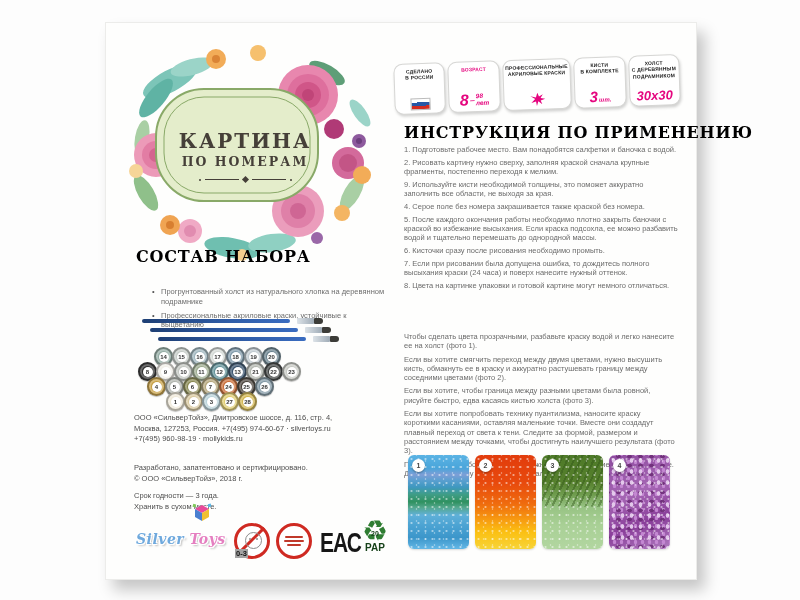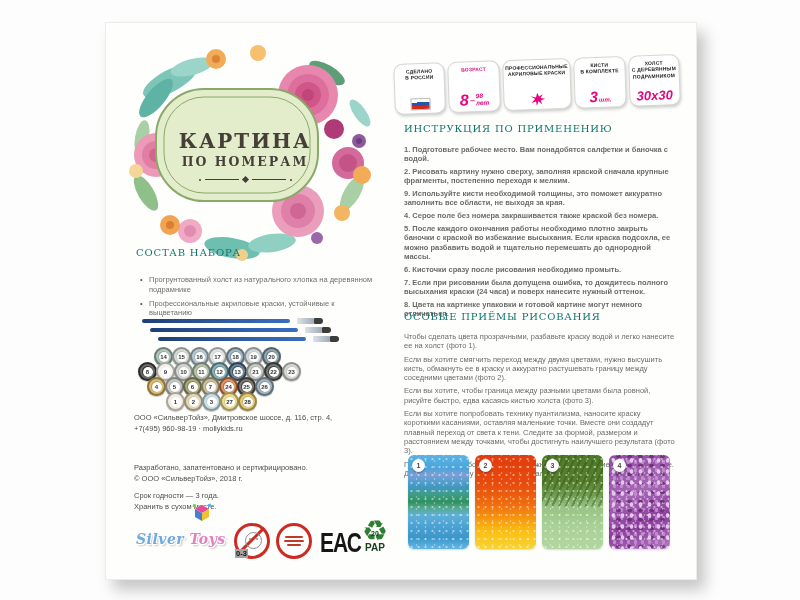--- a/index.html
+++ b/index.html
@@ -12,23 +12,23 @@
   .wreath{position:absolute;left:6px;top:20px;width:264px;height:218px;}
   .logo-text{position:absolute;left:56px;top:108px;width:166px;text-align:center;
              font-family:"DejaVu Serif",serif;color:#453f38;}
   .logo-line1{font-size:20px;font-weight:700;letter-spacing:2px;line-height:1.05;}
   .logo-line2{font-size:12.5px;font-weight:700;letter-spacing:2px;margin-top:2px;}
   .orn{display:flex;align-items:center;justify-content:center;gap:4px;margin-top:8px;}
   .orn-line{width:34px;height:1px;background:#453f38;}
   .orn-diamond{width:5px;height:5px;background:#453f38;transform:rotate(45deg);}
   .orn-dot{width:2px;height:2px;border-radius:50%;background:#453f38;}
 
-  .sec-title{position:absolute;font-family:"DejaVu Serif",serif;font-weight:400;
-             font-size:10px;color:#0f766e;letter-spacing:.8px;white-space:nowrap;}
-  .kit-list{position:absolute;left:30px;top:248px;width:238px;margin:4px;padding:0;list-style:none;}
+  .sec-title{position:absolute;font-family:"DejaVu Serif",serif;font-weight:700;
+             font-size:16px;color:#000000;letter-spacing:.8px;white-space:nowrap;}
+  .kit-list{position:absolute;left:30px;top:248px;width:238px;margin:16px;padding:0;list-style:none;}
   .kit-list li{font-size:7.5px;color:#6e6e6e;line-height:1.3;margin-bottom:4px;
                padding-left:9px;position:relative;}
   .kit-list li::before{content:"•";position:absolute;left:0;top:0;color:#555;}
 
   .brushes{position:absolute;left:36px;top:296px;width:190px;}
   .brush{position:relative;width:148px;height:4px;border-radius:2px;margin-bottom:5px;
          background:linear-gradient(90deg,#1e3f74 0%,#2f5da8 60%,#3a6cc0 100%);}
   .brush::after{content:"";position:absolute;right:-24px;top:-1px;width:17px;height:6px;
          background:linear-gradient(90deg,#dde3e8,#9fabb6);border-radius:1px;}
   .brush::before{content:"";position:absolute;right:-33px;top:-1px;width:9px;height:6px;
@@ -90,21 +90,21 @@
         background:linear-gradient(180deg,#fff 0 33%,#2757a5 33% 66%,#d52b1e 66% 100%);}
   .age-num{display:flex;align-items:center;gap:1px;font-style:italic;font-weight:700;color:#e5067f;}
   .age-big{font-size:16px;line-height:1;}
   .age-dash{font-size:9px;}
   .age-stack{display:flex;flex-direction:column;font-size:6.5px;line-height:1.05;text-align:left;}
   .qty{display:flex;align-items:baseline;gap:1px;font-style:italic;font-weight:700;color:#e5067f;}
   .qty-big{font-size:15px;line-height:1;}
   .qty-unit{font-size:6px;}
   .canvas-size{font-size:13px;font-weight:700;font-style:italic;color:#e5067f;line-height:1;}
 
-  .inst-list{position:absolute;left:298px;top:122px;width:274px;font-weight:bold;}
+  .inst-list{position:absolute;left:298px;top:122px;width:274px;}
   .inst-list p{margin:0 0 3.5px 0;font-size:7.5px;color:#6b6b6b;line-height:1.24;}
   .tech-list{position:absolute;left:298px;top:309px;width:274px;}
   .tech-list p{margin:0 0 4px 0;font-size:7.5px;color:#6b6b6b;line-height:1.24;}
 
   .photos{position:absolute;left:302px;top:432px;display:flex;gap:6px;}
   .photo{width:61px;height:94px;border-radius:6px;position:relative;overflow:hidden;
          box-shadow:0 1px 2px rgba(0,0,0,.15);}
   .photo::after{content:"";position:absolute;inset:0;
          background-image:radial-gradient(rgba(255,255,255,.5) .8px,transparent 1.3px),
                           radial-gradient(rgba(255,255,255,.35) .8px,transparent 1.3px);
@@ -275,20 +275,21 @@
           </span>
           <span class="pot" style="background: rgb(210, 181, 77);">
             <b>28</b>
           </span>
         </div>
       </div>
 
     <div class="mfr">
       <div>
           <p>ООО «СильверТойз», Дмитровское шоссе, д. 116, стр. 4,</p>
+          <p>Москва, 127253, Россия. +7(495) 974-60-67 · silvertoys.ru</p>
           <p>+7(495) 960-98-19 · mollykids.ru</p>
         </div>
     </div>
     <div class="cert">
         <p>Разработано, запатентовано и сертифицировано.</p>
         <p>© ООО «СильверТойз», 2018 г.</p>
       </div>
     <div class="storage">
         <p>Срок годности — 3 года.</p>
         <p>Хранить в сухом месте.</p>
@@ -377,21 +378,20 @@
         <p>1. Подготовьте рабочее место. Вам понадобятся салфетки и баночка с водой.</p>
         <p>2. Рисовать картину нужно сверху, заполняя краской сначала крупные фрагменты, постепенно переходя к мелким.</p>
         <p>9. Используйте кисти необходимой толщины, это поможет аккуратно заполнить все области, не выходя за края.</p>
         <p>4. Серое поле без номера закрашивается также краской без номера.</p>
         <p>5. После каждого окончания работы необходимо плотно закрыть баночки с краской во избежание высыхания. Если краска подсохла, ее можно разбавить водой и тщательно перемешать до однородной массы.</p>
         <p>6. Кисточки сразу после рисования необходимо промыть.</p>
         <p>7. Если при рисовании была допущена ошибка, то дождитесь полного высыхания краски (24 часа) и поверх нанесите нужный оттенок.</p>
         <p>8. Цвета на картинке упаковки и готовой картине могут немного отличаться.</p>
       </div>
 
-    <div class="sec-title" style="left:298px;top:288px;">ОСОБЫЕ ПРИЁМЫ РИСОВАНИЯ</div>
     <div class="tech-list">
         <p>Чтобы сделать цвета прозрачными, разбавьте краску водой и легко нанесите ее на холст (фото 1).</p>
         <p>Если вы хотите смягчить переход между двумя цветами, нужно высушить кисть, обмакнуть ее в краску и аккуратно растушевать границу между соседними цветами (фото 2).</p>
         <p>Если вы хотите, чтобы граница между разными цветами была ровной, рисуйте быстро, едва касаясь кистью холста (фото 3).</p>
         <p>Если вы хотите попробовать технику пуантилизма, наносите краску короткими касаниями, оставляя маленькие точки. Вместе они создадут плавный переход от света к тени. Следите за формой, размером и расстоянием между точками, чтобы достигнуть наилучшего результата (фото 3).</p>
         <p>После того, как работа закончена, можно добавить мелкие детали в картине. Доверьтесь вашему воображению и таланту.</p>
       </div>
 
     <div class="photos">
       <div class="photo" style="background: linear-gradient(rgb(90, 179, 228) 0%, rgb(74, 165, 218) 14%, rgb(125, 158, 214) 21%, rgb(90, 159, 208) 27%, rgb(63, 152, 192) 34%, rgb(63, 157, 134) 42%, rgb(47, 145, 96) 50%, rgb(85, 168, 143) 56%, rgb(95, 176, 216) 64%, rgb(74, 162, 210) 76%, rgb(60, 150, 202) 88%, rgb(99, 183, 230) 100%);">

